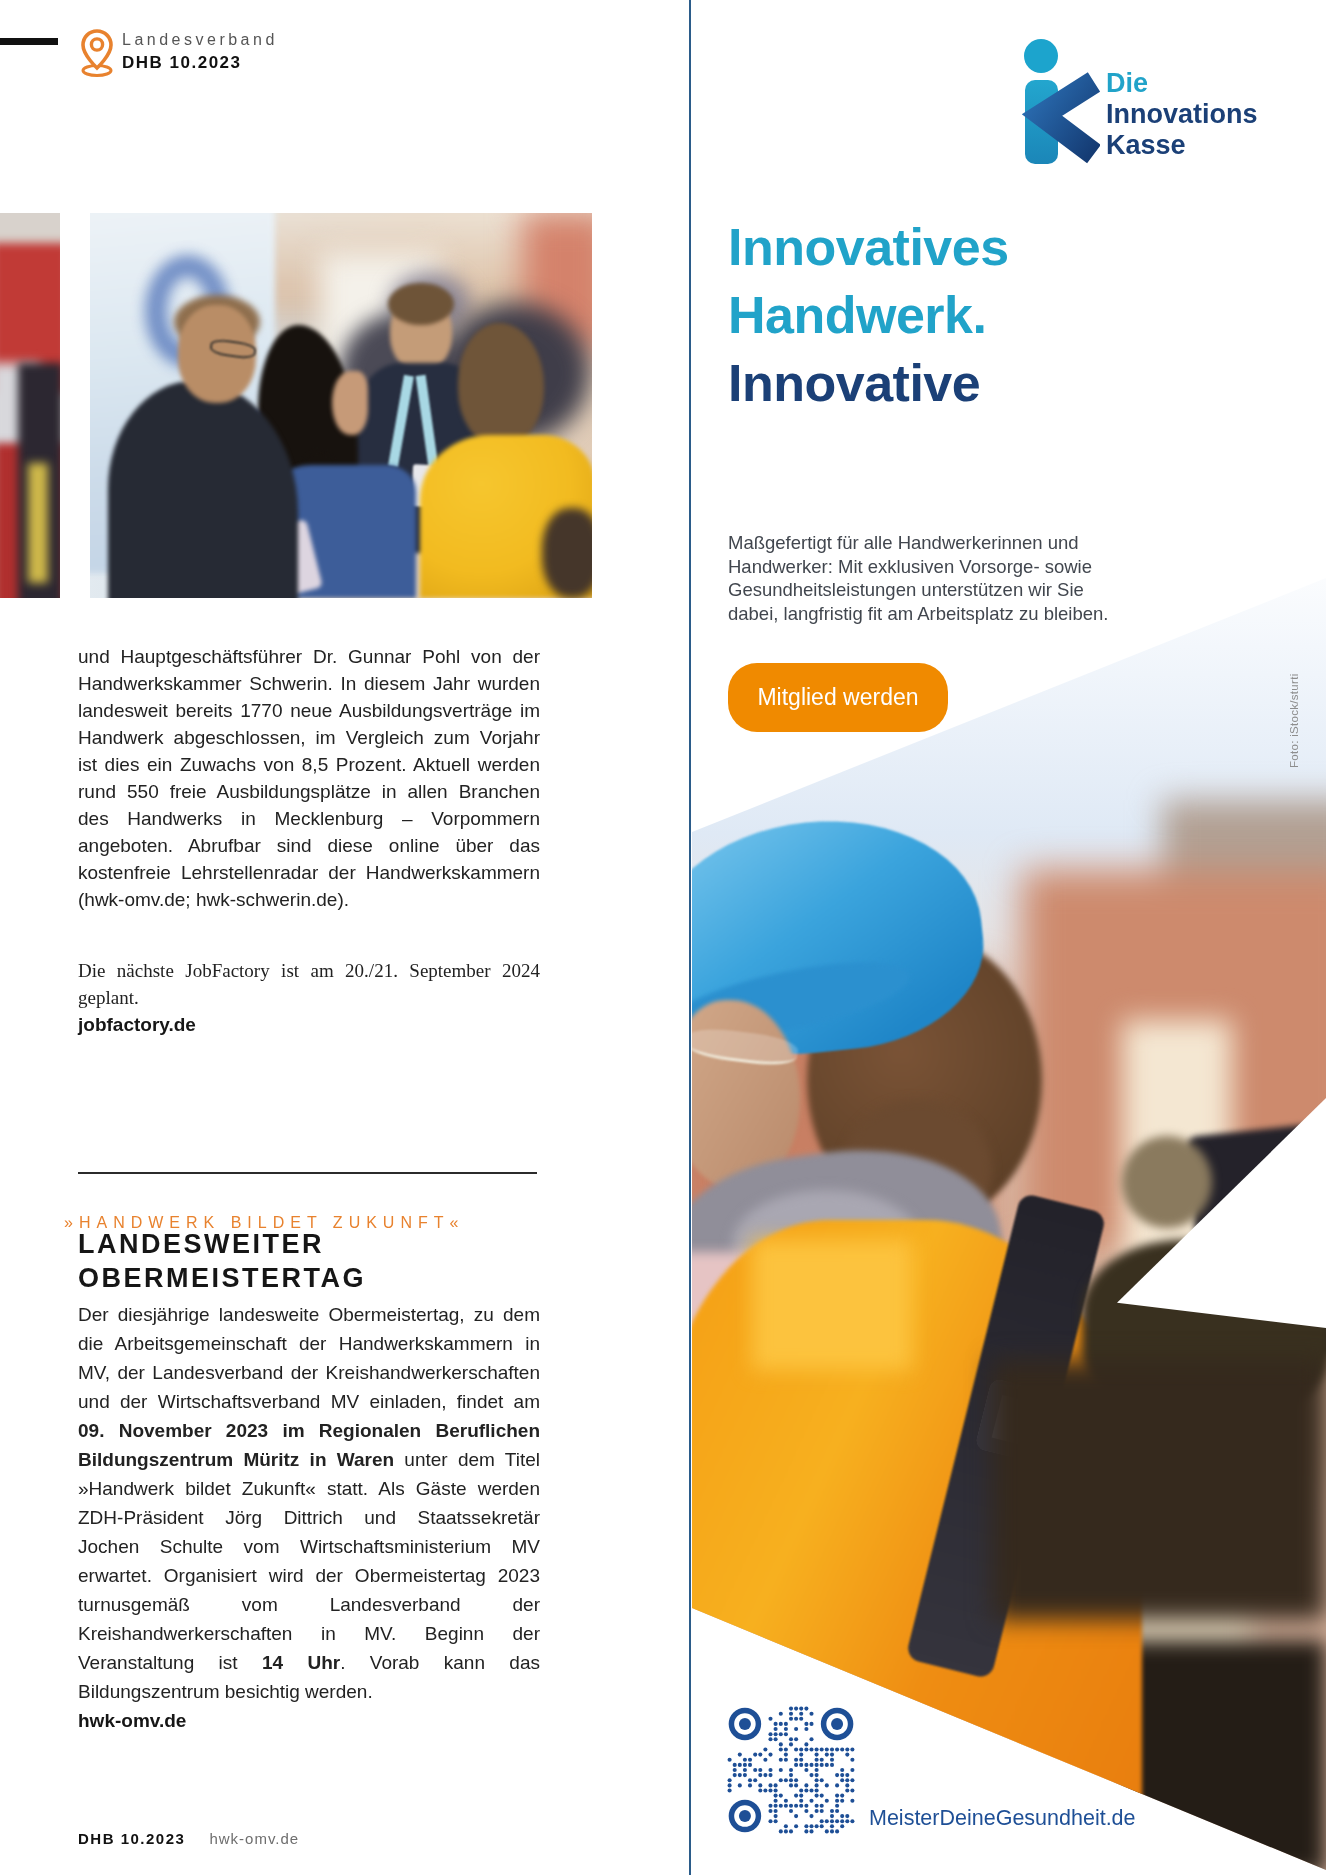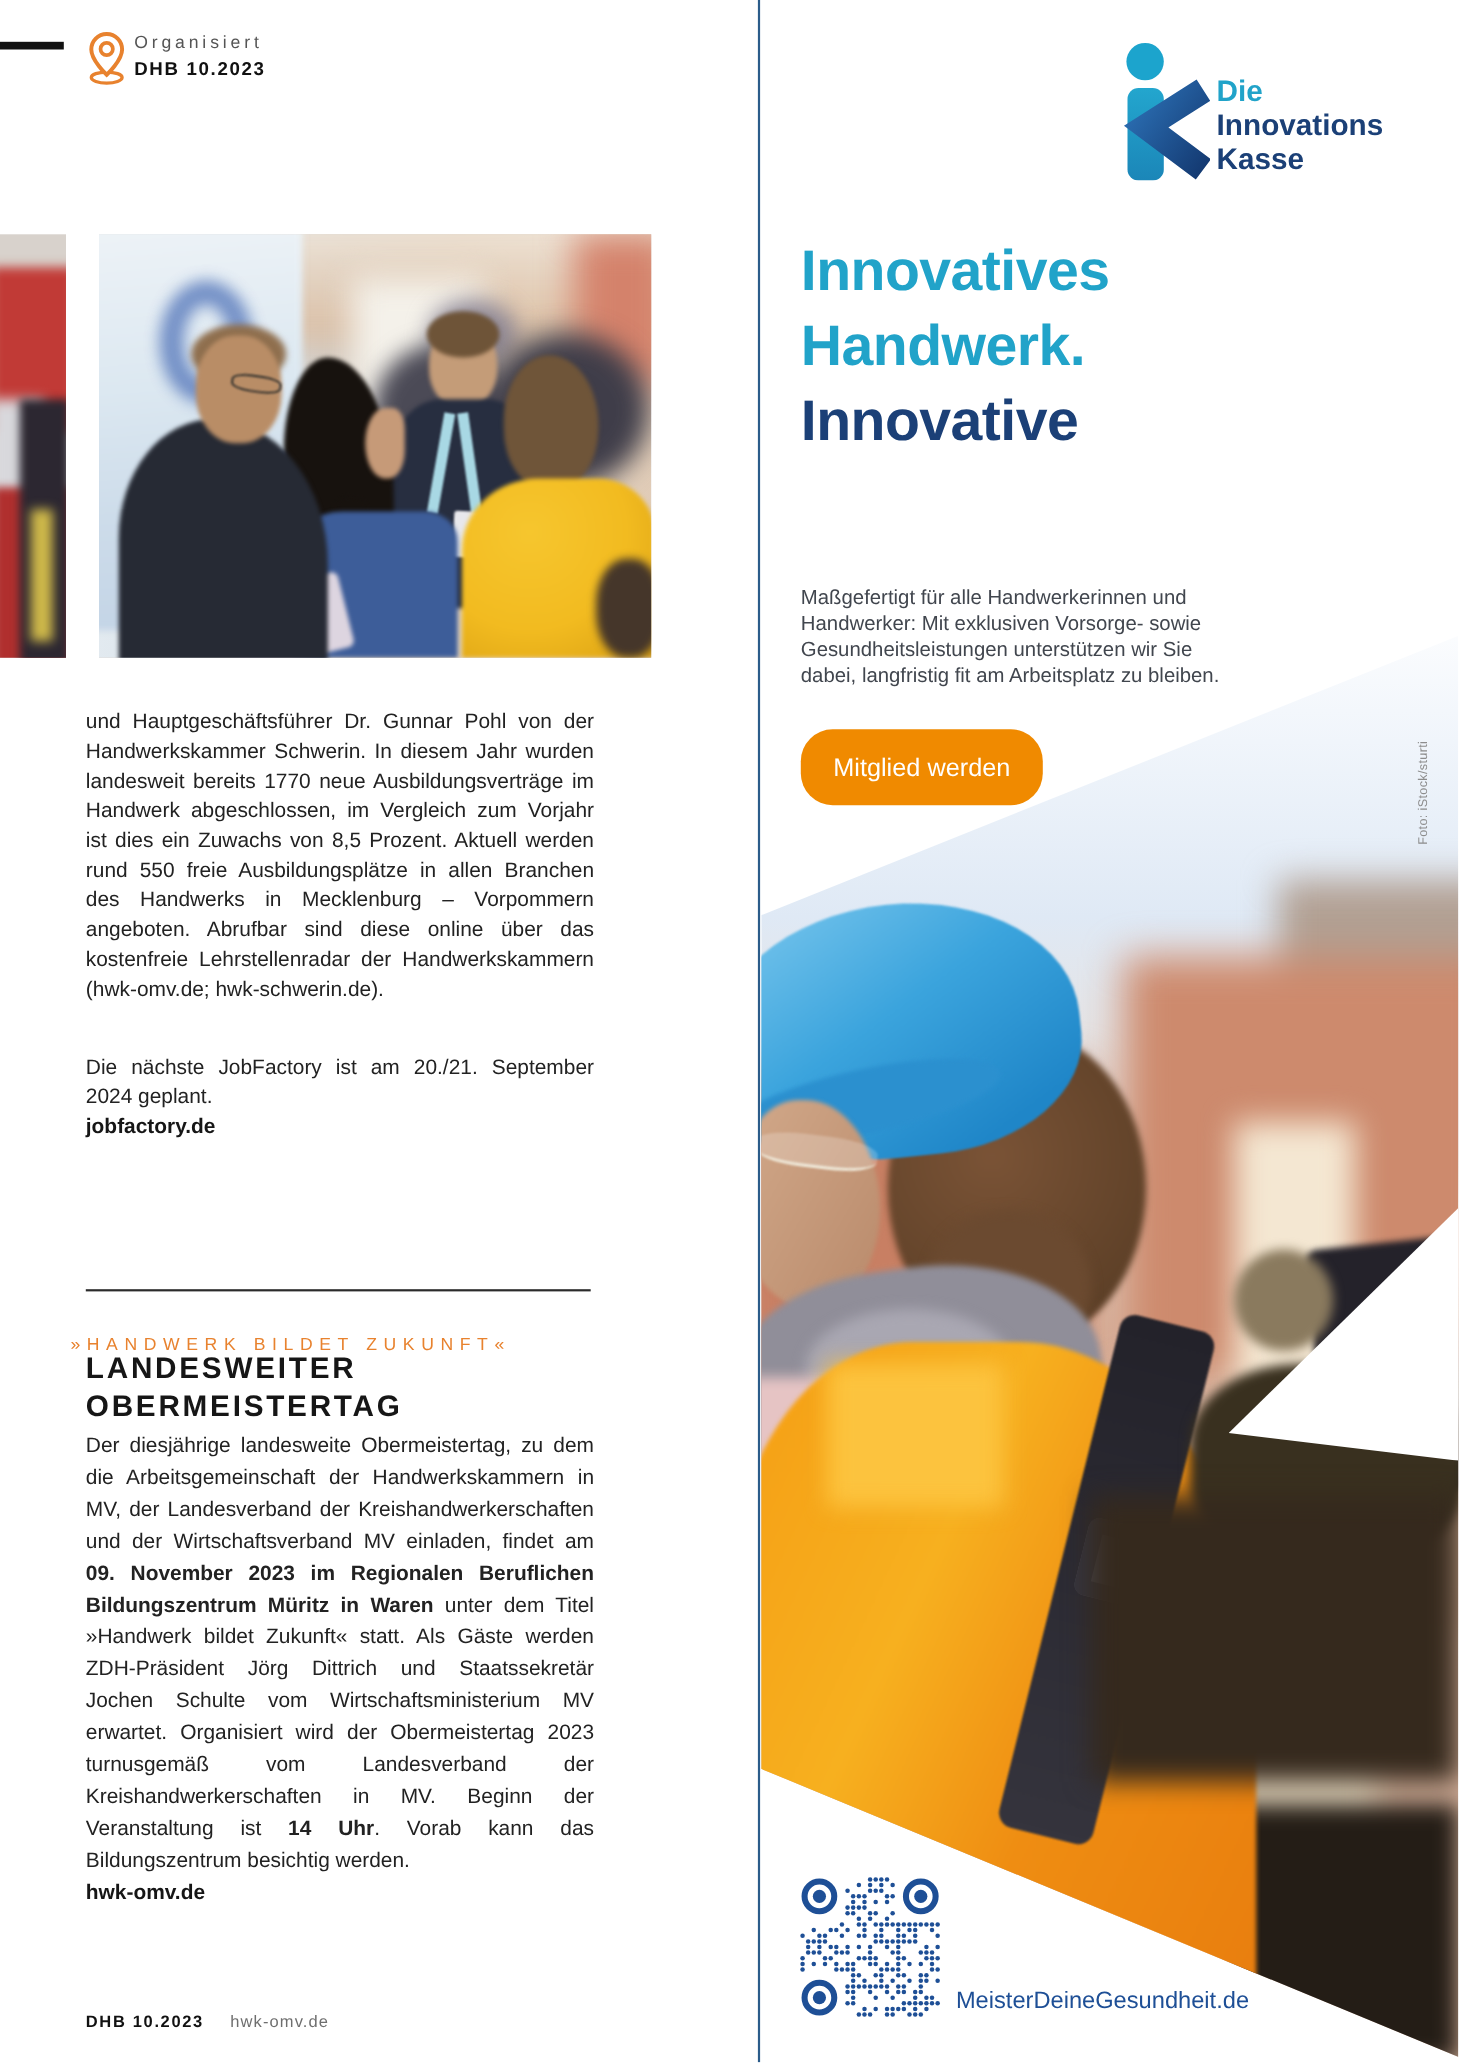--- a/index.html
+++ b/index.html
@@ -21,21 +21,21 @@
   .photo{overflow:hidden;background:#d8d2cc;}
   .photo>div{position:absolute;}
   .strip{left:0;top:213px;width:60px;height:385px;}
   .mainphoto{left:90px;top:213px;width:502px;height:385px;}
   .banner-t1{position:absolute;left:18px;top:22px;font-size:15px;color:#fff;font-style:italic;}
   .banner-t2{position:absolute;left:8px;top:46px;font-size:38px;font-weight:bold;color:#fff;}
 
   
   .art{left:78px;width:462px;color:#222;font-size:19px;line-height:27px;text-align:justify;}
   .art1{top:643px;}
-  .note{margin-top:44px;}
+  .note{margin-top:44px;font-family:Liberation Serif, serif;}
   .artlink{font-weight:bold;color:#161616;}
   .rule{left:78px;top:1172px;width:459px;height:2px;background:#2b2b2b;}
   .kicker2{left:64px;top:1194px;font-size:16px;letter-spacing:6px;color:var(--accent-orange);font-weight:500;margin-top:20px;}
   .title2{left:78px;top:1227px;font-size:27px;line-height:34px;font-weight:bold;letter-spacing:2.5px;color:#161616;}
   .art2{top:1300px;line-height:29px;}
   .pagefoot{left:78px;top:1830px;font-size:15px;}
   .pf-issue{font-weight:bold;letter-spacing:1.5px;color:#111;}
   .pf-site{margin-left:24px;color:#6e6e6e;letter-spacing:1px;}
 
   
@@ -145,21 +145,21 @@
 
   <div class="abs tick"></div>
   <div class="abs" style="left:76px;top:28px;width:42px;height:50px;">
     <svg width="42" height="50" viewBox="0 0 42 50">
       <ellipse cx="21" cy="42.5" rx="14" ry="5" fill="none" stroke="var(--accent-orange)" stroke-width="3"></ellipse>
       <path d="M21 3 C13 3 7 9.3 7 17 C7 27 21 40 21 40 C21 40 35 27 35 17 C35 9.3 29 3 21 3 Z" fill="#fff" stroke="var(--accent-orange)" stroke-width="3.6"></path>
       <circle cx="21" cy="16.5" r="5.6" fill="none" stroke="var(--accent-orange)" stroke-width="3.4"></circle>
     </svg>
   </div>
   <div class="abs hdr-text">
-    <div class="hdr-kicker">Organisiert</div>
+    <div class="hdr-kicker">Landesverband</div>
     <div class="hdr-issue">DHB 10.2023</div>
   </div>
 
   <div class="abs photo strip">
     <div class="s1"></div>
     <div class="s2"></div>
     <div class="s3"></div>
     <div class="s4"></div>
     <div class="s5"></div>
   </div>

